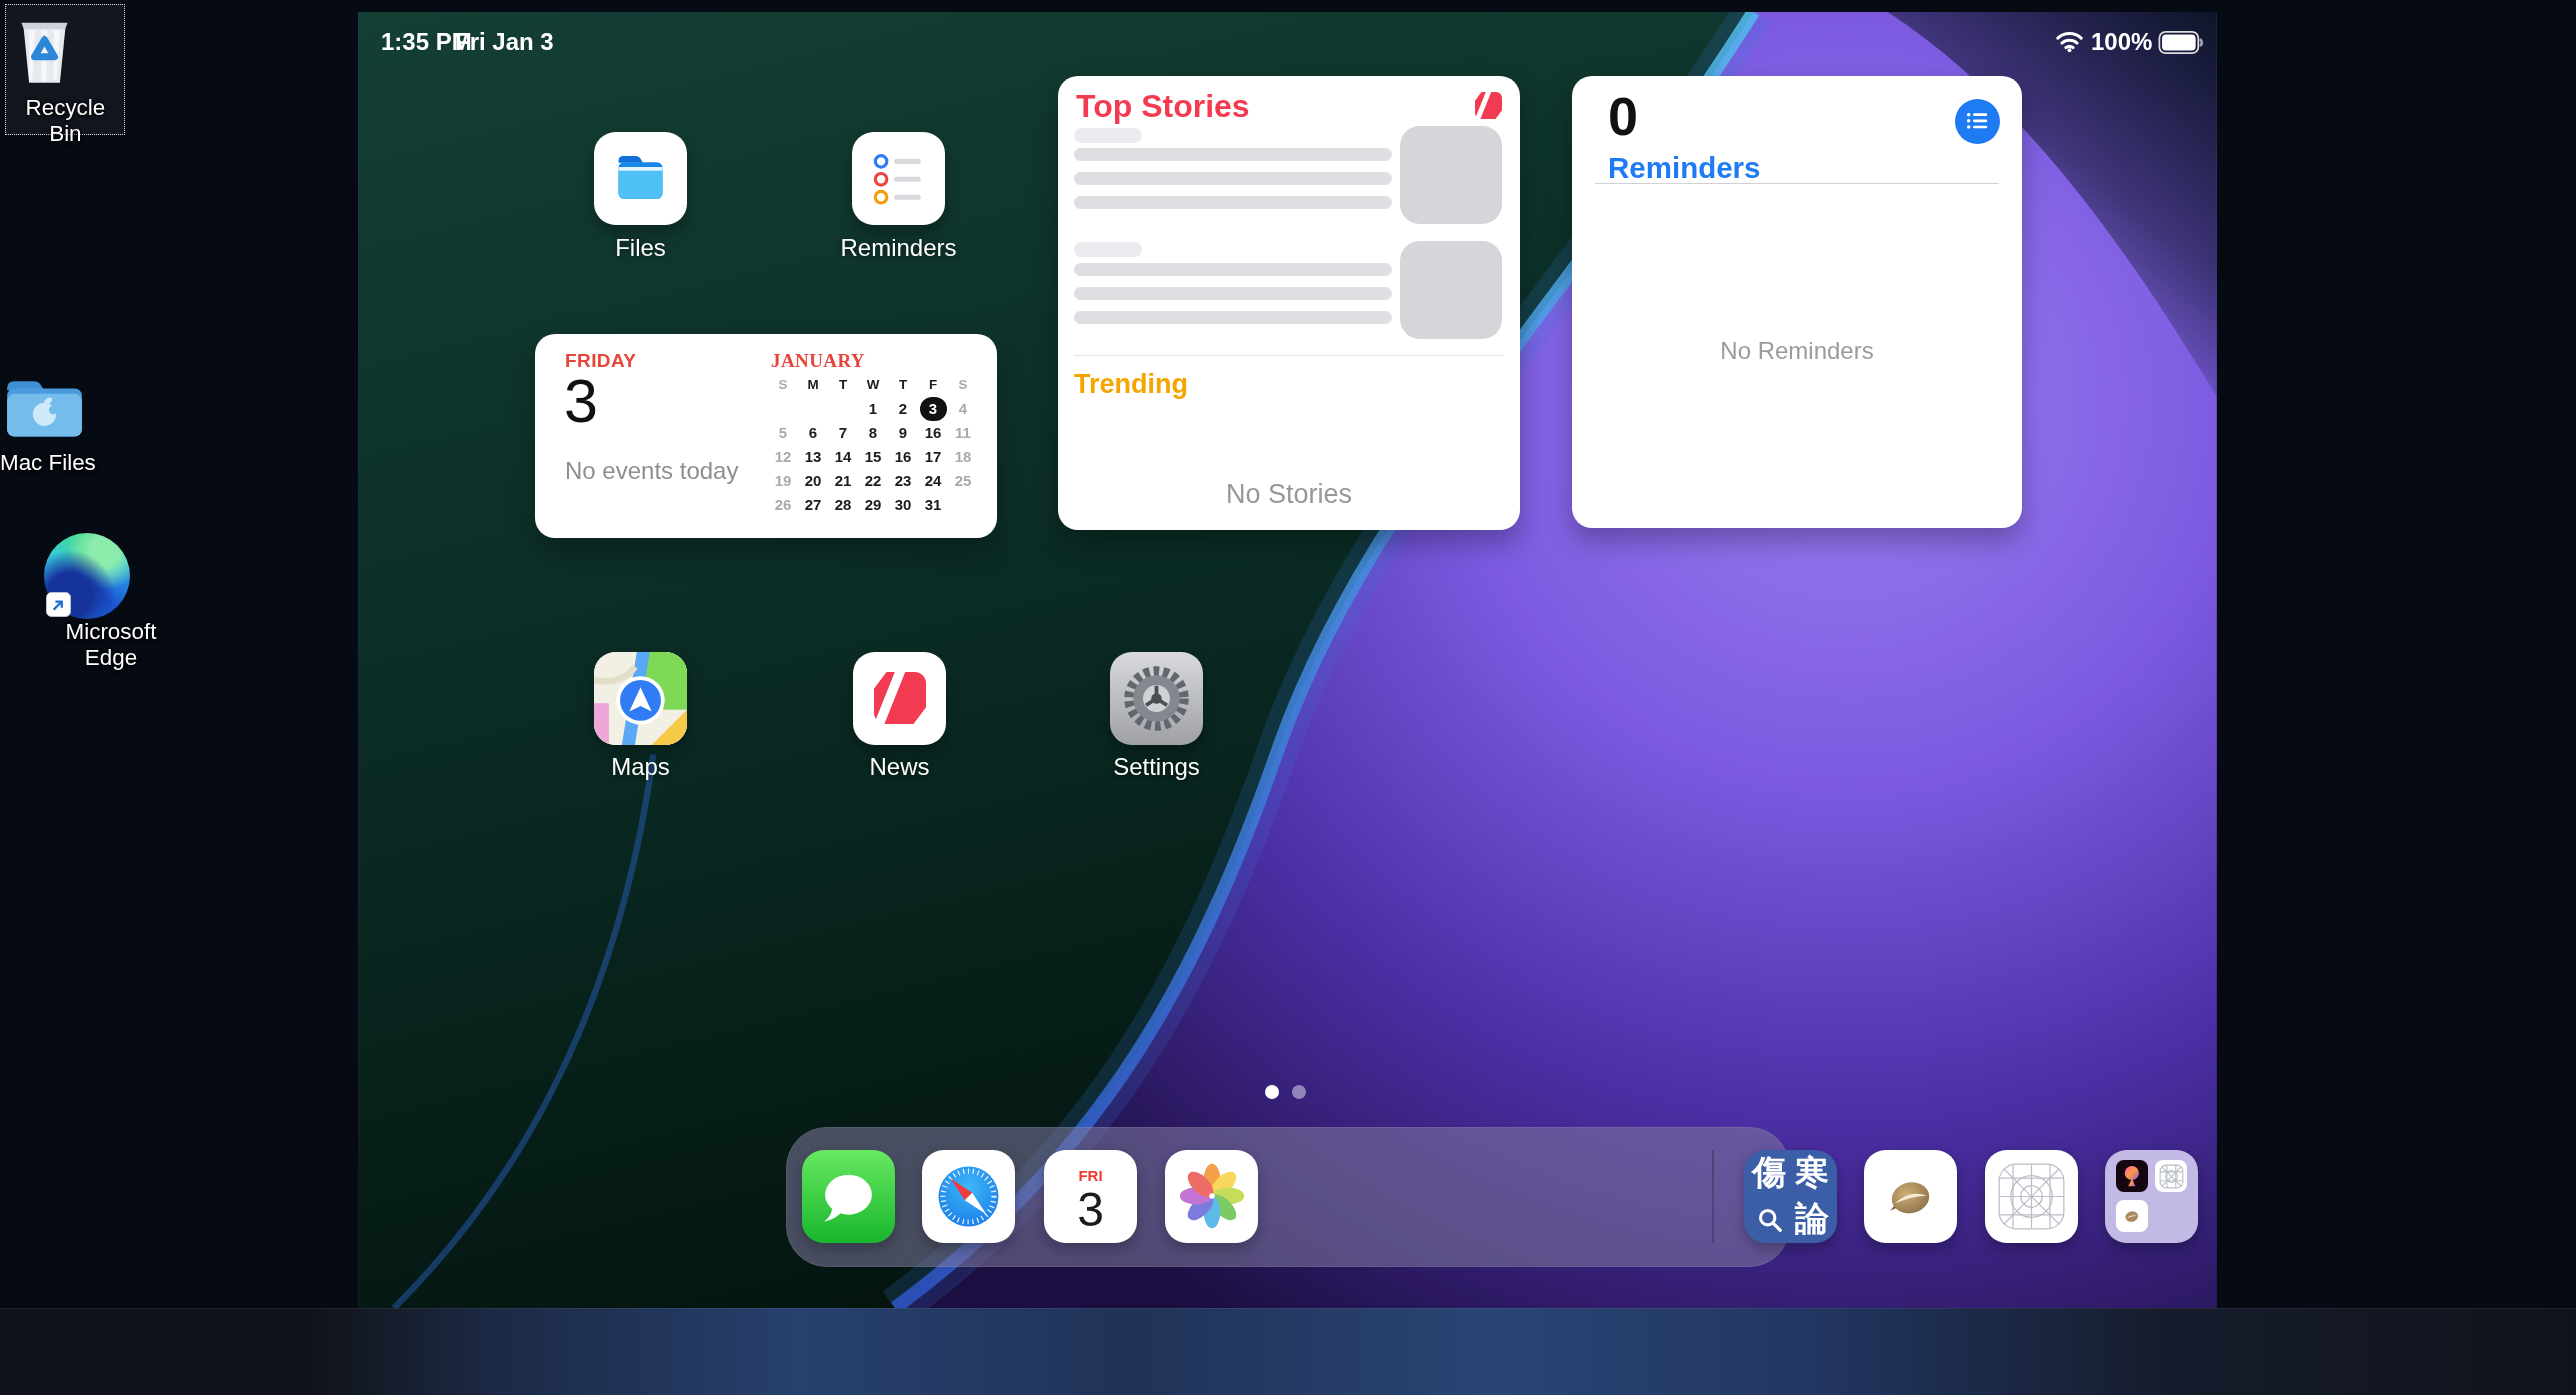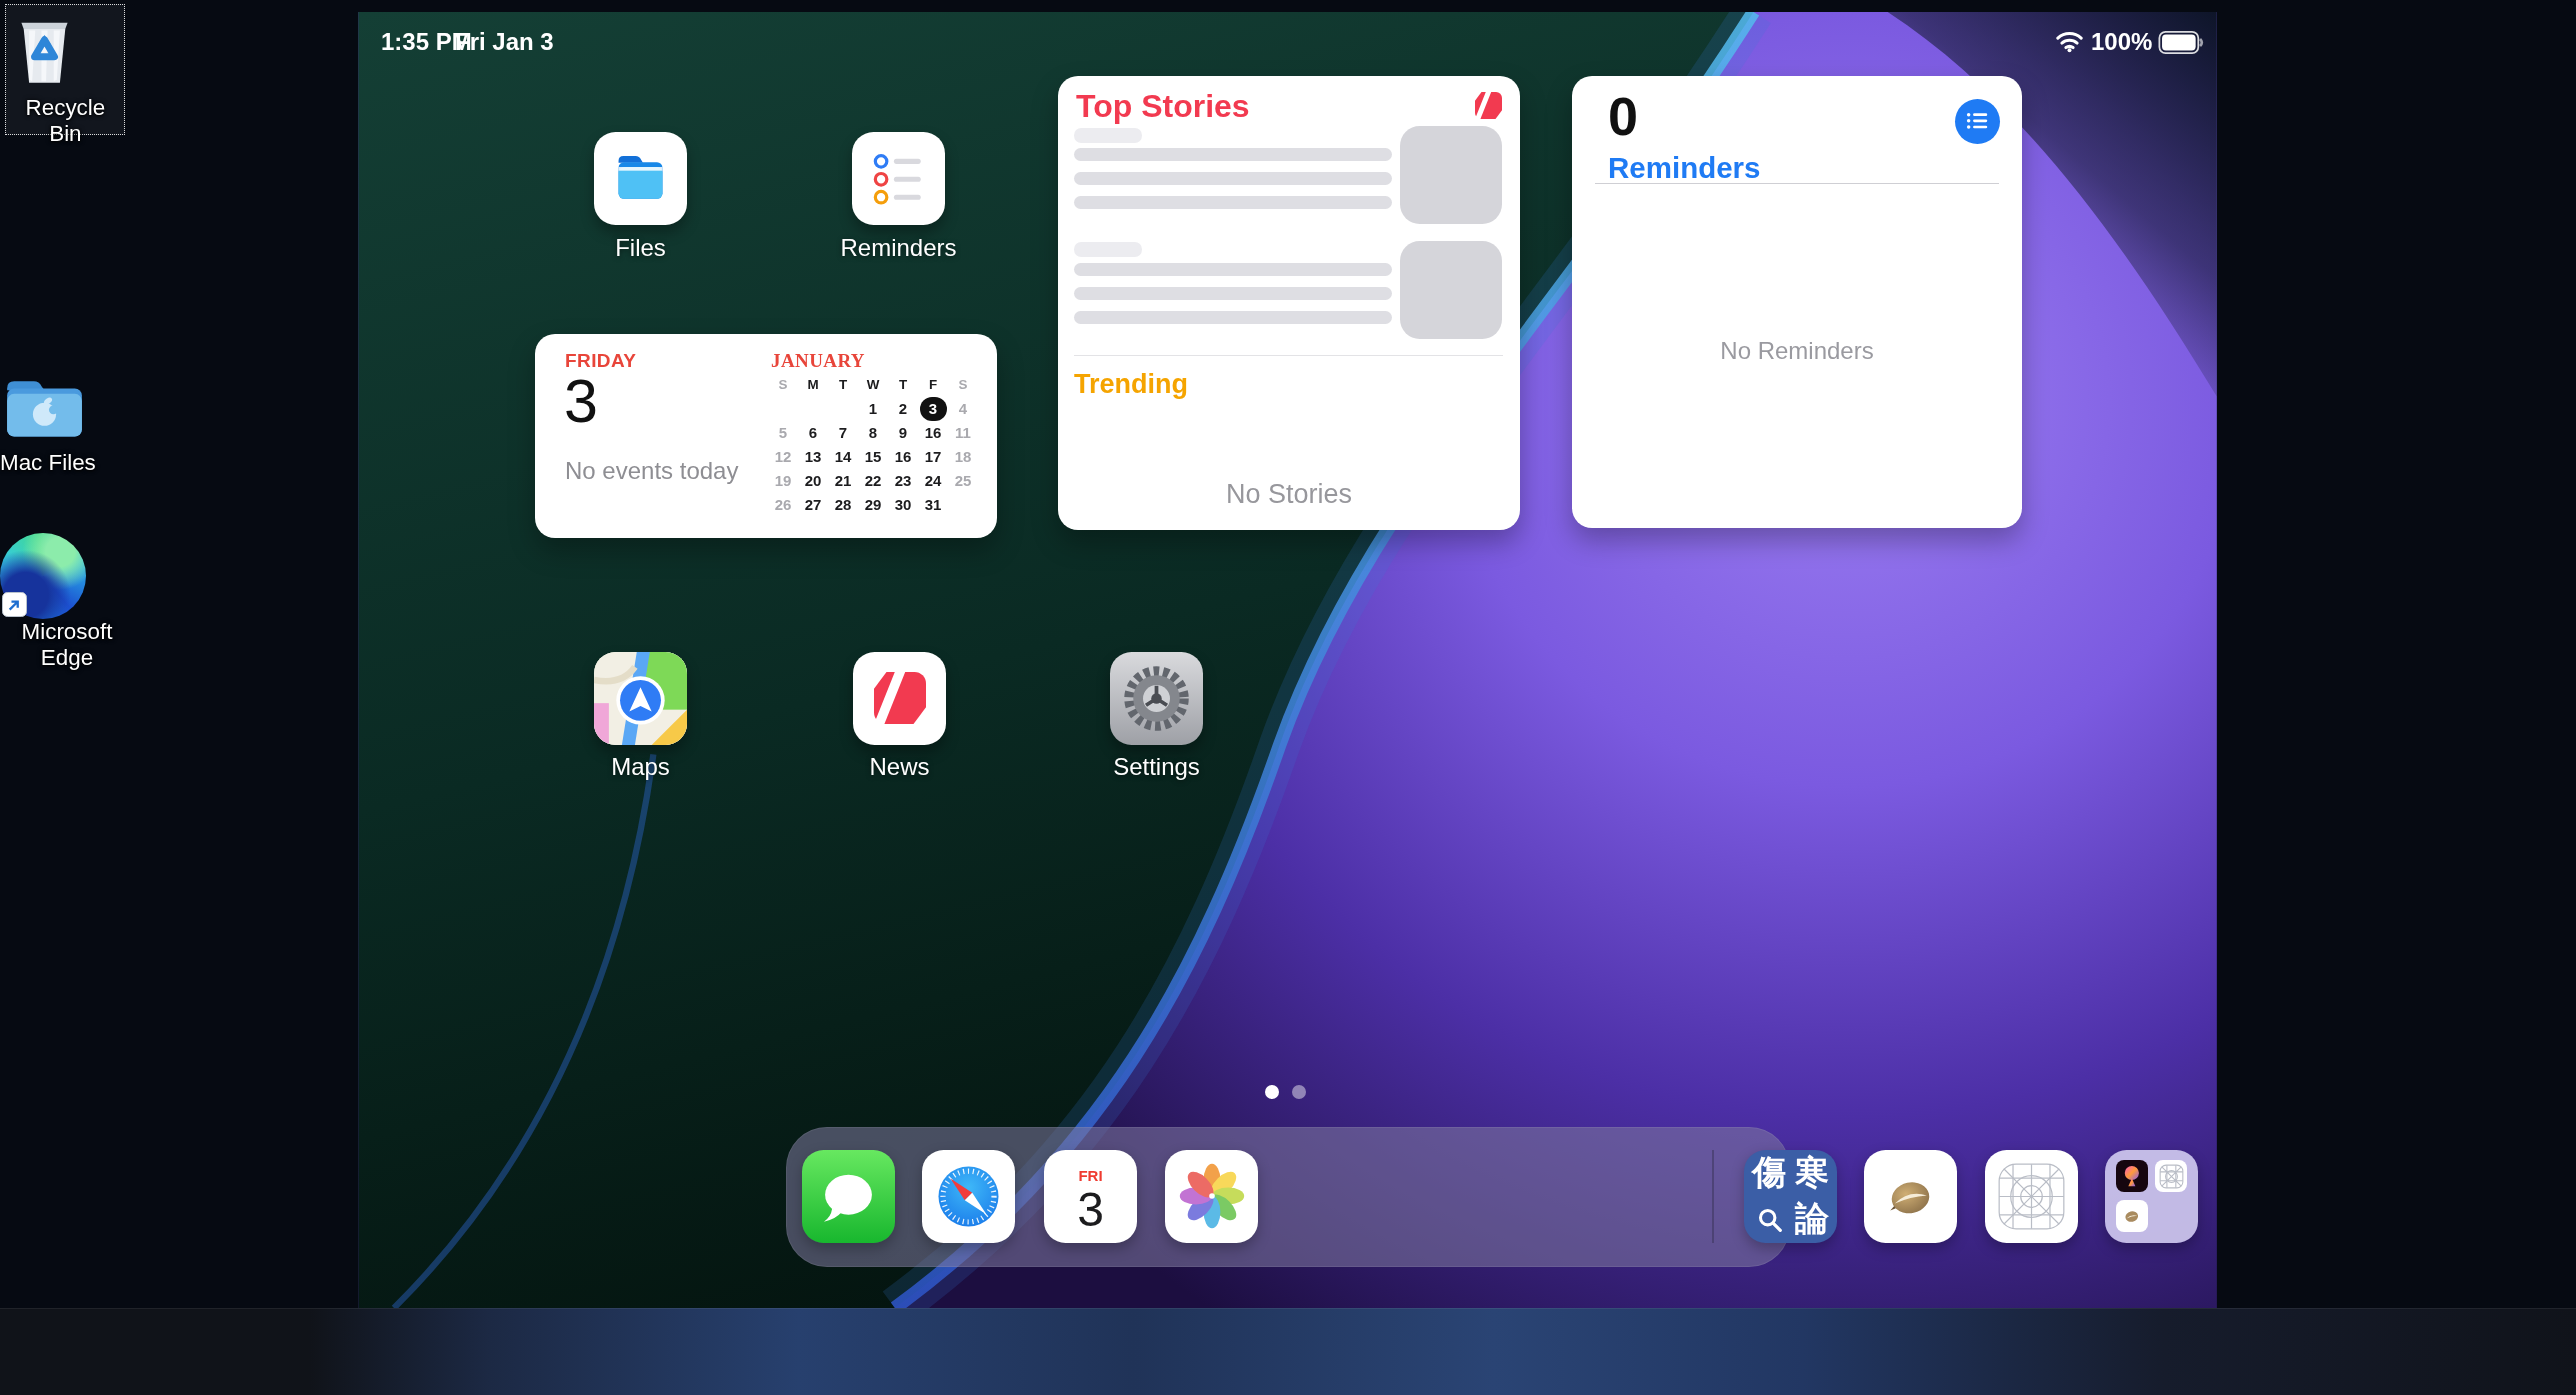--- a/index.html
+++ b/index.html
@@ -71,21 +71,21 @@
       <rect x="8" y="26" width="84" height="54" rx="8" fill="#4a9ade"></rect>
       <rect x="8" y="32" width="84" height="48" rx="8" fill="#73bceb"></rect>
       <circle cx="50" cy="55" r="13" fill="#cfe9fa"></circle>
       <circle cx="60" cy="50" r="5" fill="#73bceb"></circle>
       <ellipse cx="54" cy="40" rx="5" ry="3" fill="#cfe9fa" transform="rotate(-35 54 40)"></ellipse>
     </svg>
   </span>
   <span>Mac Files</span>
 </div>
 
-<div class="desk-ic" style="left:0px;top:533px;width:134px;">
+<div class="desk-ic" style="left:0px;top:533px;width:134px;padding-left:44px;">
   <span style="position:relative;display:block;width:86px;height:86px;">
     <span class="edge-ball" style="position:absolute;inset:0;"></span>
     <span style="position:absolute;left:1.8px;bottom:1.8px;width:23px;height:23px;background:#fff;border:0.9px solid #b9c2cc;border-radius:5.4px;display:flex;align-items:center;justify-content:center;">
       <svg width="14.3" height="14.3" viewBox="0 0 16 16">
           <path d="M3,13 L11,5 M5,4 h7 v7" stroke="#1f6fd0" stroke-width="2.6" fill="none"></path>
         </svg>
     </span>
   </span>
   <span>Microsoft Edge</span>
 </div>

